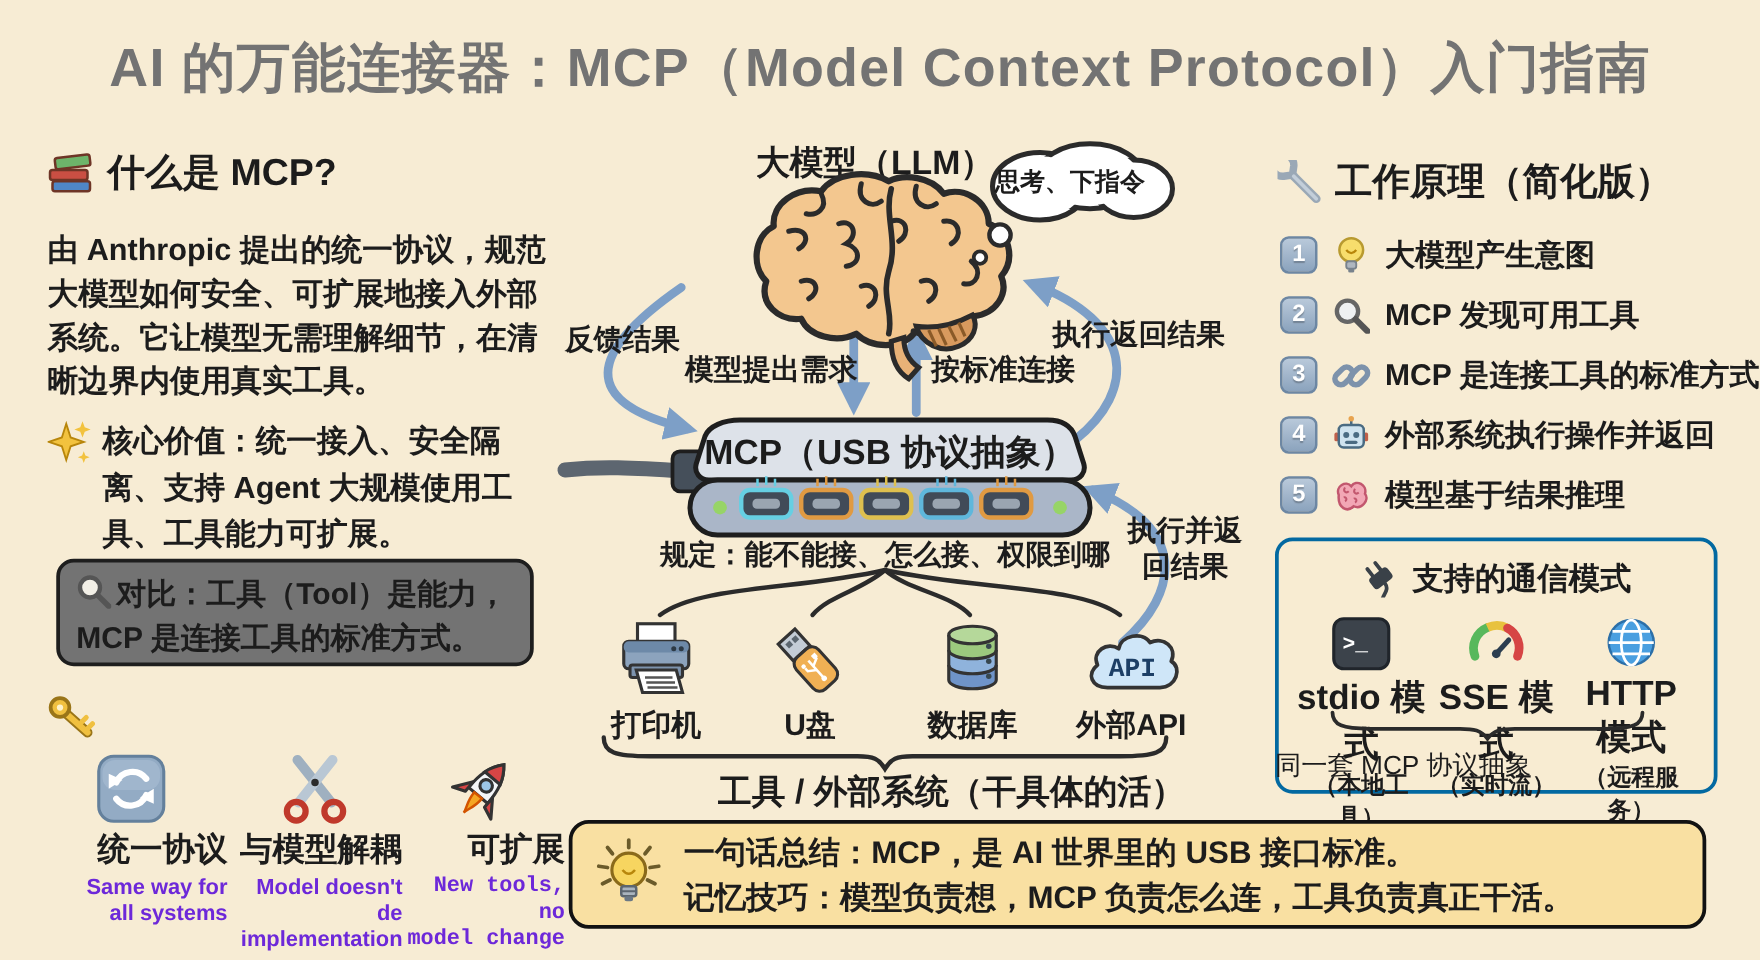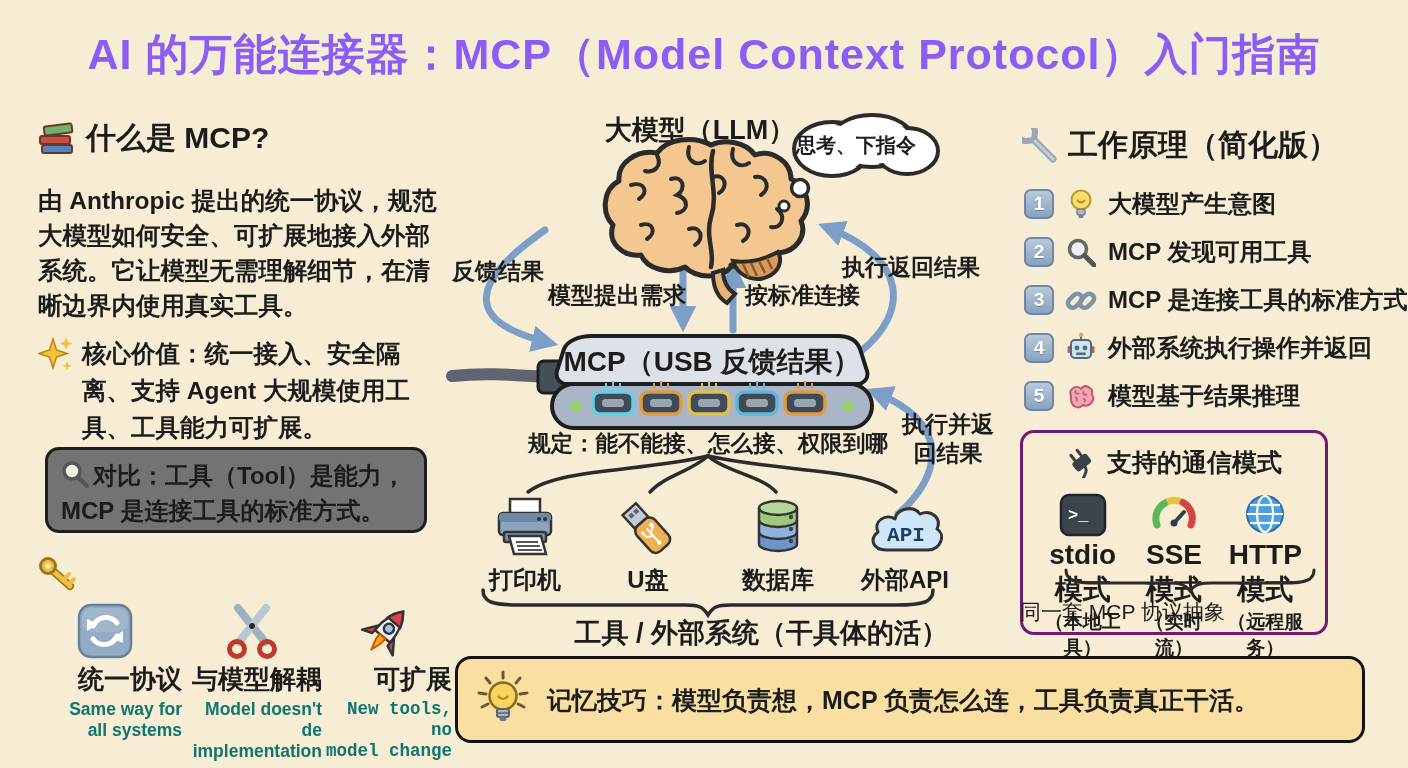--- a/index.html
+++ b/index.html
@@ -5,40 +5,40 @@
   html,body{margin:0;padding:0;}
   body{
     width:1408px;height:768px;position:relative;overflow:hidden;
     background:#f7ecd4;
     font-family:"Liberation Sans","DejaVu Sans",sans-serif;
     color:#1c1c1c;
   }
   .abs{position:absolute;}
   .title{
     top:26px;left:0;right:0;text-align:center;
-    font-size:43px;font-weight:900;letter-spacing:1px;color:#8b5cf6;
+    font-size:43px;font-weight:900;letter-spacing:1px;color:#737373;
   }
   
   .sec-head{display:flex;align-items:center;gap:10px;font-size:30px;font-weight:800;}
   .what-head{left:38px;top:118px;}
   .what-body{left:38px;top:183px;width:414px;font-size:24.5px;line-height:35px;font-weight:600;}
   .core{left:38px;top:335px;width:408px;display:flex;gap:8px;}
   .core .txt{font-size:24.5px;line-height:37px;font-weight:600;width:362px;}
   .compare-box{
     left:45px;top:447px;width:382px;height:86px;box-sizing:border-box;
     border:3px solid #1e1e1e;border-radius:14px;background:#737373;
     padding:8px 13px;font-size:24px;line-height:35px;font-weight:600;
   }
   .compare-box .inline-icon{display:inline-block;vertical-align:-4px;margin-right:4px;}
   .feat-head{left:38px;top:556px;}
   .features{left:28px;top:598px;width:424px;display:flex;}
   .feature{text-align:right;}
   .feature .f-icon{height:62px;display:flex;align-items:flex-end;justify-content:center;}
   .feature .f-label{font-size:26px;font-weight:800;margin-top:2px;}
-  .feature .f-cap{font-size:17.5px;line-height:21px;font-weight:600;color:#0f766e;margin-top:2px;}
+  .feature .f-cap{font-size:17.5px;line-height:21px;font-weight:600;color:#6d28d9;margin-top:2px;}
   .feature.f0{width:154px;} .feature.f1{width:140px;} .feature.f2{width:130px;font-family:Liberation Mono, monospace;}
   
   .llm-label{left:560px;top:112px;width:280px;text-align:center;font-size:27px;font-weight:800;}
   .bubble-text{left:796px;top:132px;width:140px;text-align:left;font-size:20px;font-weight:700;z-index:4;}
   .lab{font-size:23px;font-weight:700;z-index:3;}
   .lab-feedback{left:452px;top:256px;}
   .lab-request{left:548px;top:280px;}
   .lab-connect{left:745px;top:280px;}
   .lab-execreturn{left:842px;top:252px;}
   .lab-execret2{left:902px;top:410px;width:92px;text-align:center;line-height:29px;}
@@ -56,22 +56,22 @@
   .step{display:flex;align-items:center;gap:11px;height:40px;margin-bottom:8px;font-size:24px;font-weight:600;}
   .keycap{
     width:30px;height:30px;border-radius:7px;flex:0 0 30px;
     background:linear-gradient(180deg,#b9c9da 0%,#8ba3bd 100%);
     border:2px solid #6d87a3;box-sizing:border-box;
     color:#fff;font-weight:800;font-size:19px;display:flex;align-items:center;justify-content:center;
     text-shadow:0 1px 1px rgba(0,0,0,.25);
   }
   .step .s-icon{width:32px;display:flex;justify-content:center;}
   .comm-box{
-    left:1020px;top:430px;width:308px;height:205px;box-sizing:border-box;
-    border:3px solid #701a75;border-radius:14px;background:#f8ecd2;
+    left:1020px;top:430px;width:354px;height:205px;box-sizing:border-box;
+    border:3px solid #0369a1;border-radius:14px;background:#f8ecd2;
   }
   .comm-title{display:flex;align-items:center;justify-content:center;gap:9px;margin-top:13px;font-size:25px;font-weight:800;}
   .modes{display:flex;justify-content:space-between;padding:0 14px;margin-top:8px;}
   .mode{text-align:center;width:104px;}
   .mode .m-icon{height:50px;display:flex;align-items:flex-end;justify-content:center;}
   .mode .m-name{font-size:28px;font-weight:700;margin-top:2px;}
   .mode .m-cap{font-size:19px;font-weight:600;}
   .comm-footer{left:1020px;top:598px;width:345px;text-align:left;font-size:21px;font-weight:400;}
   
   .summary-box{
@@ -319,21 +319,21 @@
 <div class="abs llm-label">大模型（LLM）</div>
 <div class="abs bubble-text">思考、下指令</div>
 <div class="abs lab lab-feedback">反馈结果</div>
 <div class="abs lab lab-request">模型提出需求</div>
 <div class="abs lab lab-connect">按标准连接</div>
 <div class="abs lab lab-execreturn">执行返回结果</div>
 <div class="abs lab lab-execret2">
   <div>执行并返</div>
   <div>回结果</div>
 </div>
-<div class="abs hub-label">MCP（USB 反馈结果）</div>
+<div class="abs hub-label">MCP（USB 协议抽象）</div>
 <div class="abs hub-rule">规定：能不能接、怎么接、权限到哪</div>
 
 <div class="abs tool tool0">
   <div class="t-icon">
     <svg width="66" height="64" viewBox="0 0 66 64">
       <rect x="18" y="3" width="30" height="16" fill="#fff" stroke="#333" stroke-width="2.5"></rect>
       <rect x="7" y="17" width="52" height="22" rx="4" fill="#8ca3bd" stroke="#333" stroke-width="2.5"></rect>
       <rect x="7" y="17" width="52" height="9" rx="4" fill="#6d89a8"></rect>
       <circle cx="47" cy="23" r="2" fill="#2d3a46"></circle>
         <circle cx="53" cy="23" r="2" fill="#2d3a46"></circle>
@@ -546,16 +546,19 @@
       </g>
       <circle cx="29" cy="27" r="13.5" fill="#f7d560" stroke="#8a6a1a" stroke-width="2.5"></circle>
       <path d="M24 27 q5 6 10 0" stroke="#b8860b" stroke-width="2" fill="none"></path>
       <rect x="23" y="40" width="12" height="8" rx="2" fill="#aab4bd" stroke="#5c666f" stroke-width="2"></rect>
       <line x1="23" y1="44" x2="35" y2="44" stroke="#5c666f" stroke-width="1.5"></line>
       <rect x="25.5" y="48" width="7" height="4" rx="2" fill="#6b7885"></rect>
     </svg>
   </span>
   <div class="summary-text">
     <div>
+      <span class="lead">一句话总结：</span><span>MCP，是 AI 世界里的 USB 接口标准。</span>
+    </div>
+    <div>
       <span class="lead">记忆技巧：</span><span>模型负责想，MCP 负责怎么连，工具负责真正干活。</span>
     </div>
   </div>
 </div>
 
 </body></html>

